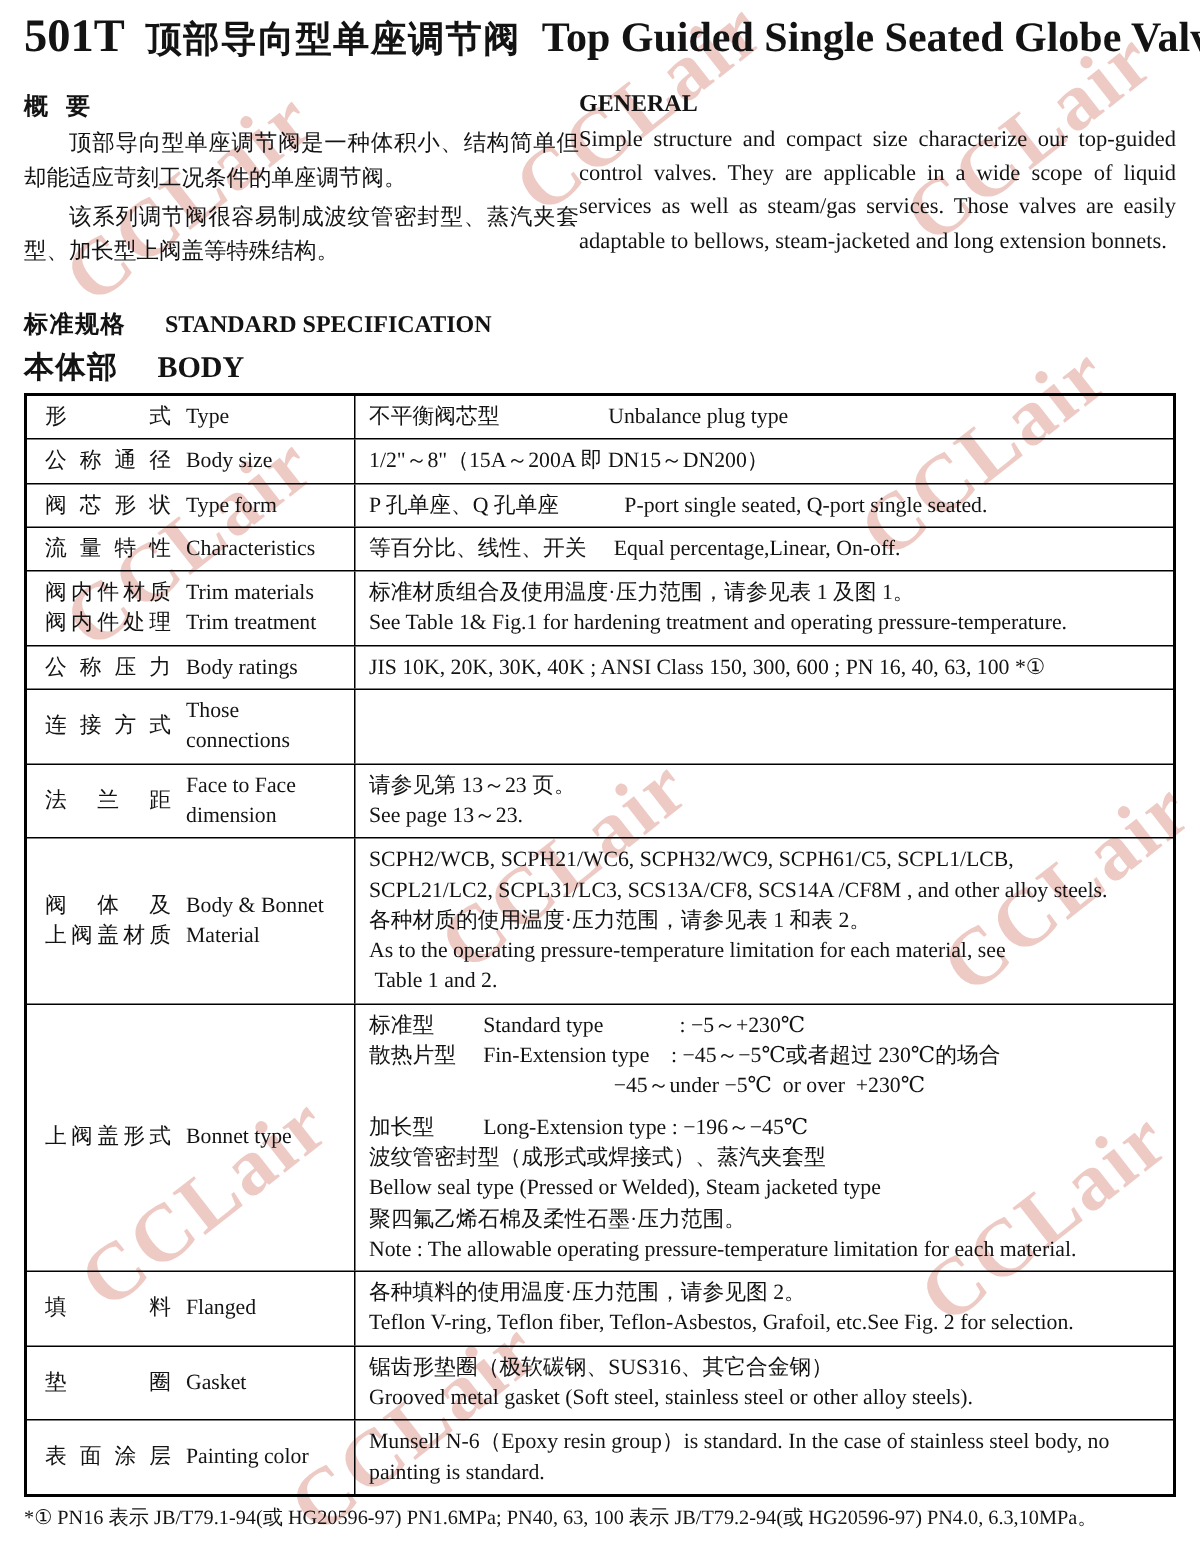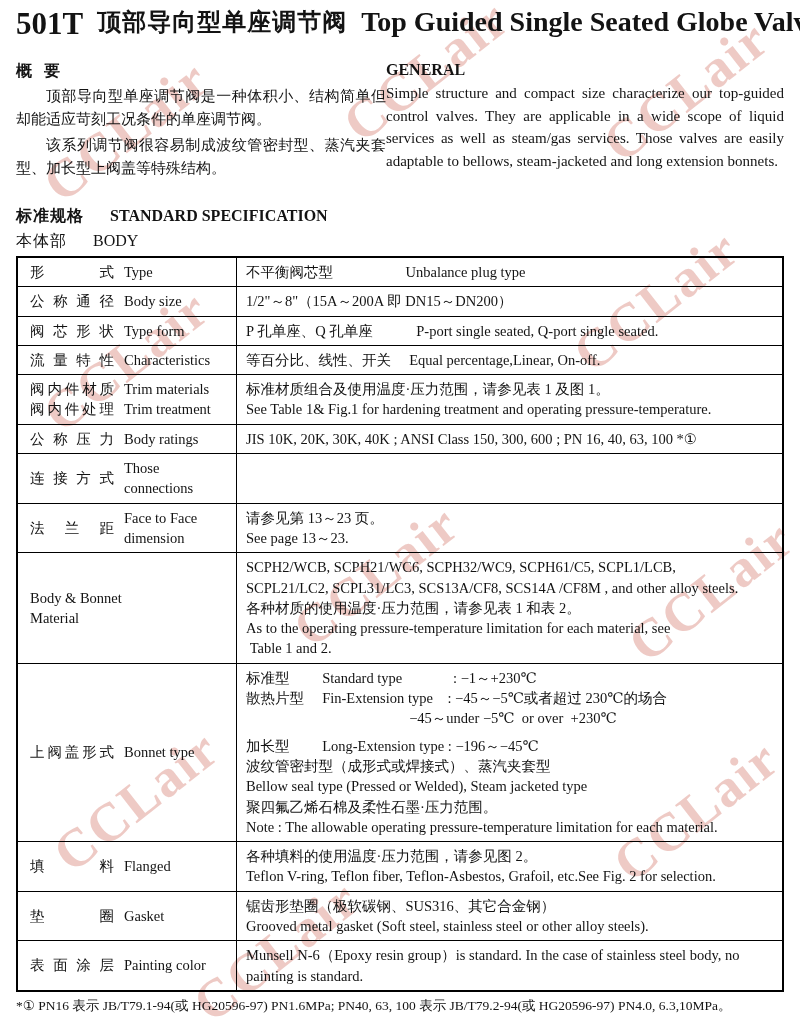--- a/index.html
+++ b/index.html
@@ -13,38 +13,38 @@
   .wm{
     position:absolute;z-index:0;
     font-family:"Liberation Serif","DejaVu Serif",serif;
     font-weight:bold;font-size:54px;letter-spacing:2px;
     transform:rotate(-38deg);
     pointer-events:none;user-select:none;
   }
   .page{position:relative;z-index:1;padding:6px 16px 0 16px;}
 
   
-  .hdr{display:flex;align-items:flex-start;gap:14px;white-space:nowrap;}
+  .hdr{display:flex;align-items:flex-end;gap:14px;white-space:nowrap;}
   .model{font-size:31px;font-weight:bold;}
   .title-zh{font-size:24px;font-weight:bold;letter-spacing:1px;}
   .title-en{font-size:28px;font-weight:bold;}
 
   
   .intro{display:flex;margin-top:17px;}
   .col-zh{width:370px;flex-shrink:0;}
   .col-en{flex:1;}
   .sec-h{font-weight:bold;font-size:16px;margin:2px 0 3px 0;letter-spacing:4px;}
   .sec-h.en{letter-spacing:0;}
   .col-zh p{margin:2px 0;font-size:15px;line-height:1.55;text-indent:2em;text-align:justify;}
   .col-en p{margin:2px 0;font-size:15px;line-height:1.5;text-align:justify;}
 
   
   .spec-h{font-weight:bold;font-size:16px;margin-top:24px;}
   .spec-h .zh{letter-spacing:1px;margin-right:26px;}
-  .spec-sub{font-weight:normal;font-size:16px;margin-top:4px;}
+  .spec-sub{font-weight:bold;font-size:20px;margin-top:4px;}
   .spec-sub .zh{letter-spacing:1px;margin-right:26px;}
 
   
   .spec-table{border:2px solid #000;margin-top:4px;font-size:14.5px;line-height:1.4;}
   .spec-row{display:flex;border-top:1px solid #000;}
   .spec-row:first-child{border-top:none;}
   .cell-label{
     width:200px;flex-shrink:0;border-right:1.5px solid #000;
     padding:4px 6px 4px 12px;display:flex;gap:10px;
     flex-direction:row;align-items:center;
@@ -201,20 +201,24 @@
             <div>dimension</div>
           </div>
         </div>
         <div class="cell-value">
           <div>请参见第 13～23 页。</div>
           <div>See page 13～23.</div>
         </div>
       </div>
       <div class="spec-row">
         <div class="cell-label">
+          <div class="lbl-zh">
+            <div>阀体及</div>
+            <div>上阀盖材质</div>
+          </div>
           <div class="lbl-en">
             <div>Body &amp; Bonnet</div>
             <div>Material</div>
           </div>
         </div>
         <div class="cell-value">
           <div>SCPH2/WCB, SCPH21/WC6, SCPH32/WC9, SCPH61/C5, SCPL1/LCB,</div>
           <div>SCPL21/LC2, SCPL31/LC3, SCS13A/CF8, SCS14A /CF8M , and other alloy steels.</div>
           <div>各种材质的使用温度·压力范围，请参见表 1 和表 2。</div>
           <div>As to the operating pressure-temperature limitation for each material, see</div>
@@ -224,21 +228,21 @@
       <div class="spec-row">
         <div class="cell-label">
           <div class="lbl-zh">
             <div>上阀盖形式</div>
           </div>
           <div class="lbl-en">
             <div>Bonnet type</div>
           </div>
         </div>
         <div class="cell-value">
-          <div>标准型　　 Standard type　　　  : −1～+230℃</div>
+          <div>标准型　　 Standard type　　　  : −5～+230℃</div>
           <div>散热片型　 Fin-Extension type　: −45～−5℃或者超过 230℃的场合</div>
           <div>　　　　　　　　　　　 −45～under −5℃  or over  +230℃</div>
           <div class="blank"></div>
           <div>加长型　　 Long-Extension type : −196～−45℃</div>
           <div>波纹管密封型（成形式或焊接式）、蒸汽夹套型</div>
           <div>Bellow seal type (Pressed or Welded), Steam jacketed type</div>
           <div>聚四氟乙烯石棉及柔性石墨·压力范围。</div>
           <div>Note : The allowable operating pressure-temperature limitation for each material.</div>
         </div>
       </div>

